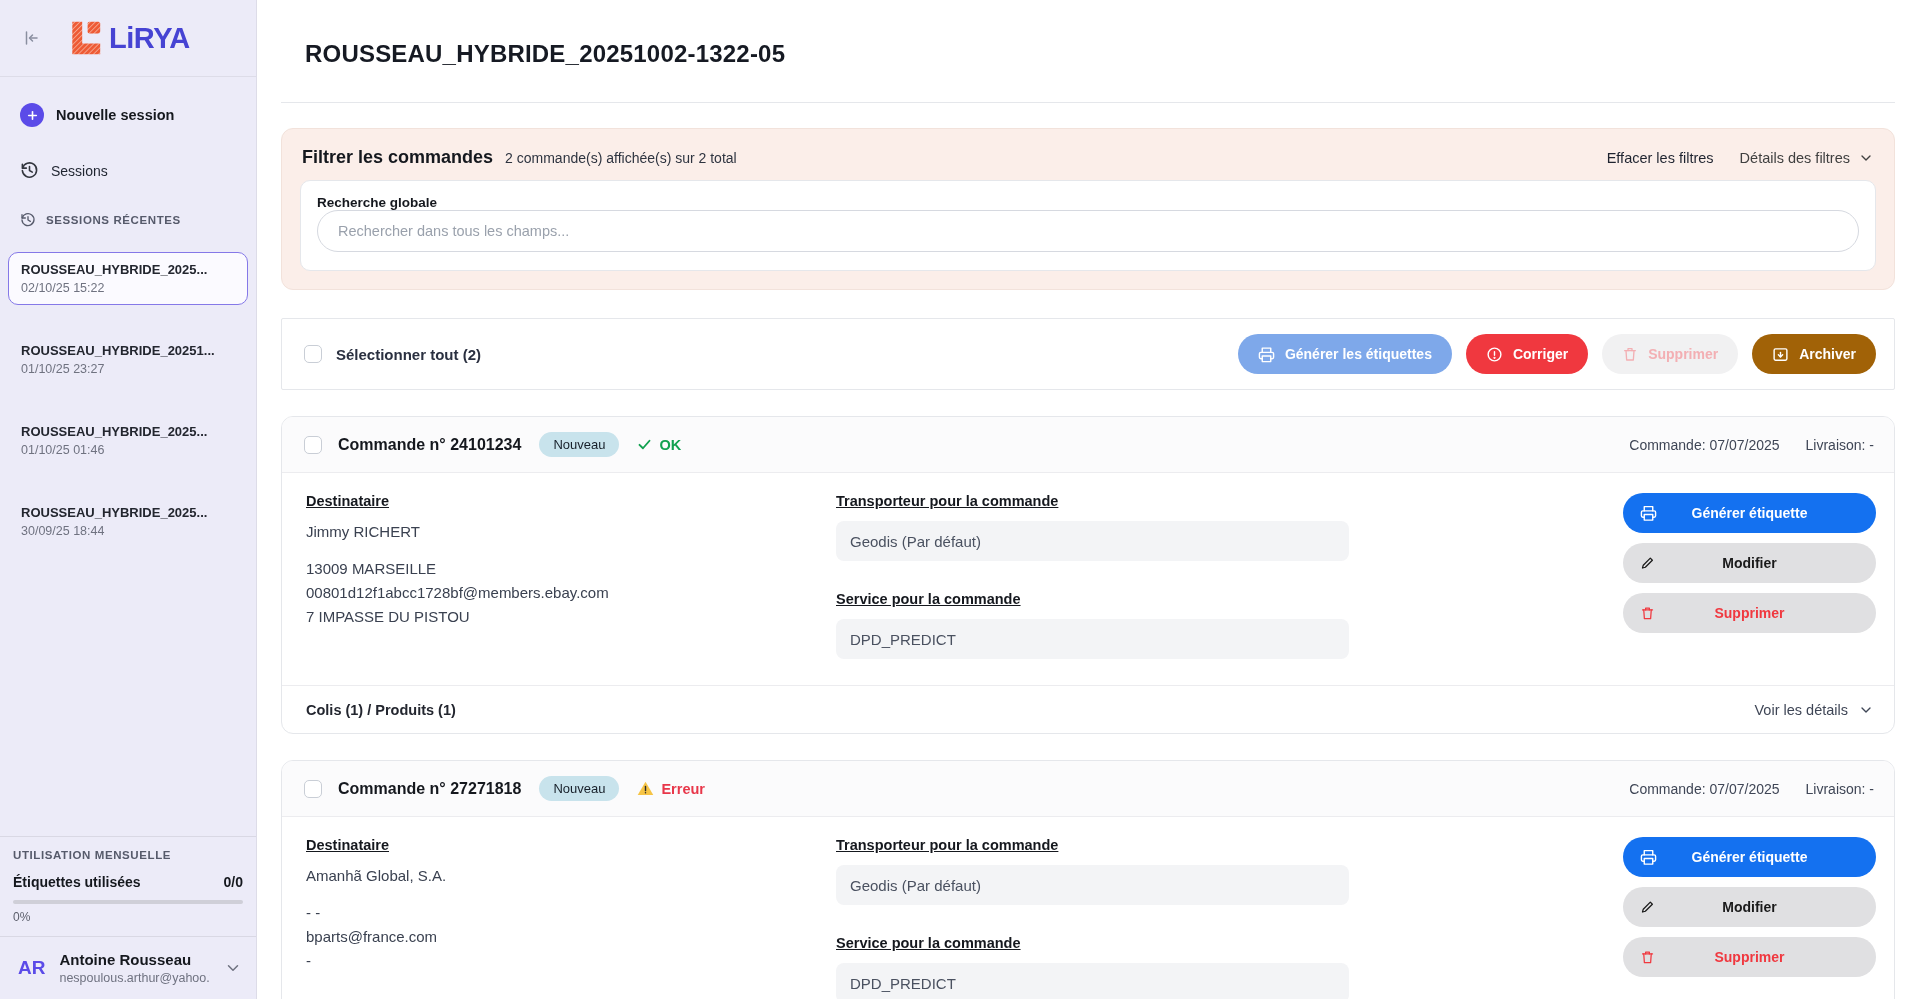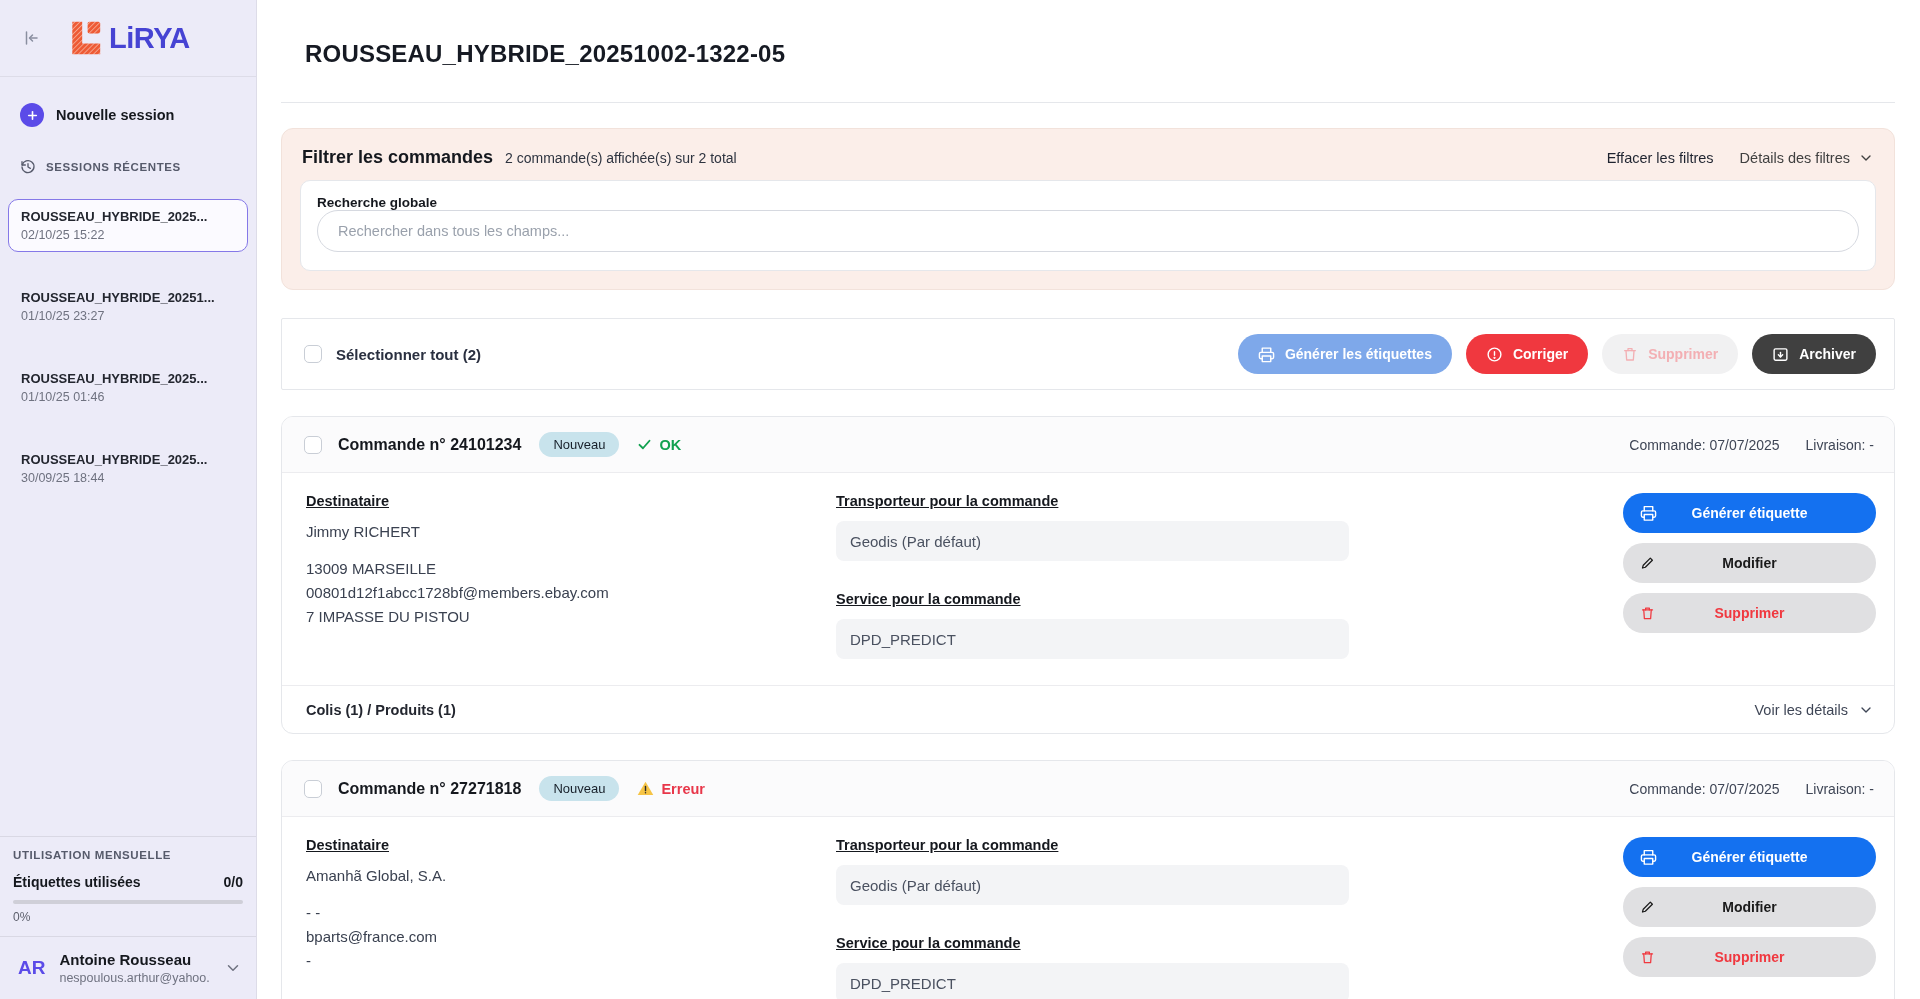--- a/index.html
+++ b/index.html
@@ -105,21 +105,21 @@
   }
   .select-all-label { font-size: 15px; font-weight: 700; color: #2A3040; }
   .bar-buttons { margin-left: auto; display: flex; align-items: center; gap: 14px; }
   .pill {
     height: 40px; border: none; border-radius: 20px; display: inline-flex; align-items: center;
     gap: 10px; padding: 0 20px; font-size: 14px; font-weight: 700; cursor: pointer; font-family: inherit;
   }
   .pill-blue-light { background: #7EA8EA; color: #fff; }
   .pill-red { background: #F0383F; color: #fff; }
   .pill-disabled { background: #F1F1F2; color: #F3AFB3; cursor: default; }
-  .pill-gray-dark { background: #404040; color: #fff; }
+  .pill-gray-dark { background: #a16207; color: #fff; }
 
   
   .order-card {
     margin-top: 26px; background: #fff; border: 1px solid #E5E7EB; border-radius: 12px; overflow: hidden;
   }
   .order-head {
     height: 56px; display: flex; align-items: center; padding: 0 20px 0 22px;
     border-bottom: 1px solid #ECECEF; background: #FBFBFC;
   }
   .order-title { font-size: 16px; font-weight: 700; color: #15181E; margin-left: 16px; }
@@ -195,20 +195,30 @@
     <nav class="snav">
       <div class="snav-item">
         <span class="plus-circle">
           <svg width="13" height="13" viewBox="0 0 24 24" fill="none" stroke="#fff" stroke-width="3" stroke-linecap="round">
               <path d="M12 5v14"></path>
               <path d="M5 12h14"></path>
             </svg>
         </span>
         <span class="snav-label">Nouvelle session</span>
       </div>
+      <div class="snav-item" style="margin-top:14px;">
+        <span class="hist-ic ic">
+          <svg width="19" height="19" viewBox="0 0 24 24" fill="none" stroke="currentColor" stroke-width="2" stroke-linecap="round" stroke-linejoin="round">
+              <path d="M3 4v5h5"></path>
+              <path d="M3.3 9A9 9 0 1 1 3 12"></path>
+              <path d="M12 7v5l3.5 2"></path>
+            </svg>
+        </span>
+        <span class="snav-label-light">Sessions</span>
+      </div>
 
       <div class="recent-header">
         <span class="hist-ic ic" style="color:#565A6B;">
           <svg width="16" height="16" viewBox="0 0 24 24" fill="none" stroke="currentColor" stroke-width="2" stroke-linecap="round" stroke-linejoin="round">
               <path d="M3 4v5h5"></path>
               <path d="M3.3 9A9 9 0 1 1 3 12"></path>
               <path d="M12 7v5l3.5 2"></path>
             </svg>
         </span>
         <span class="recent-header-label">SESSIONS RÉCENTES</span>

